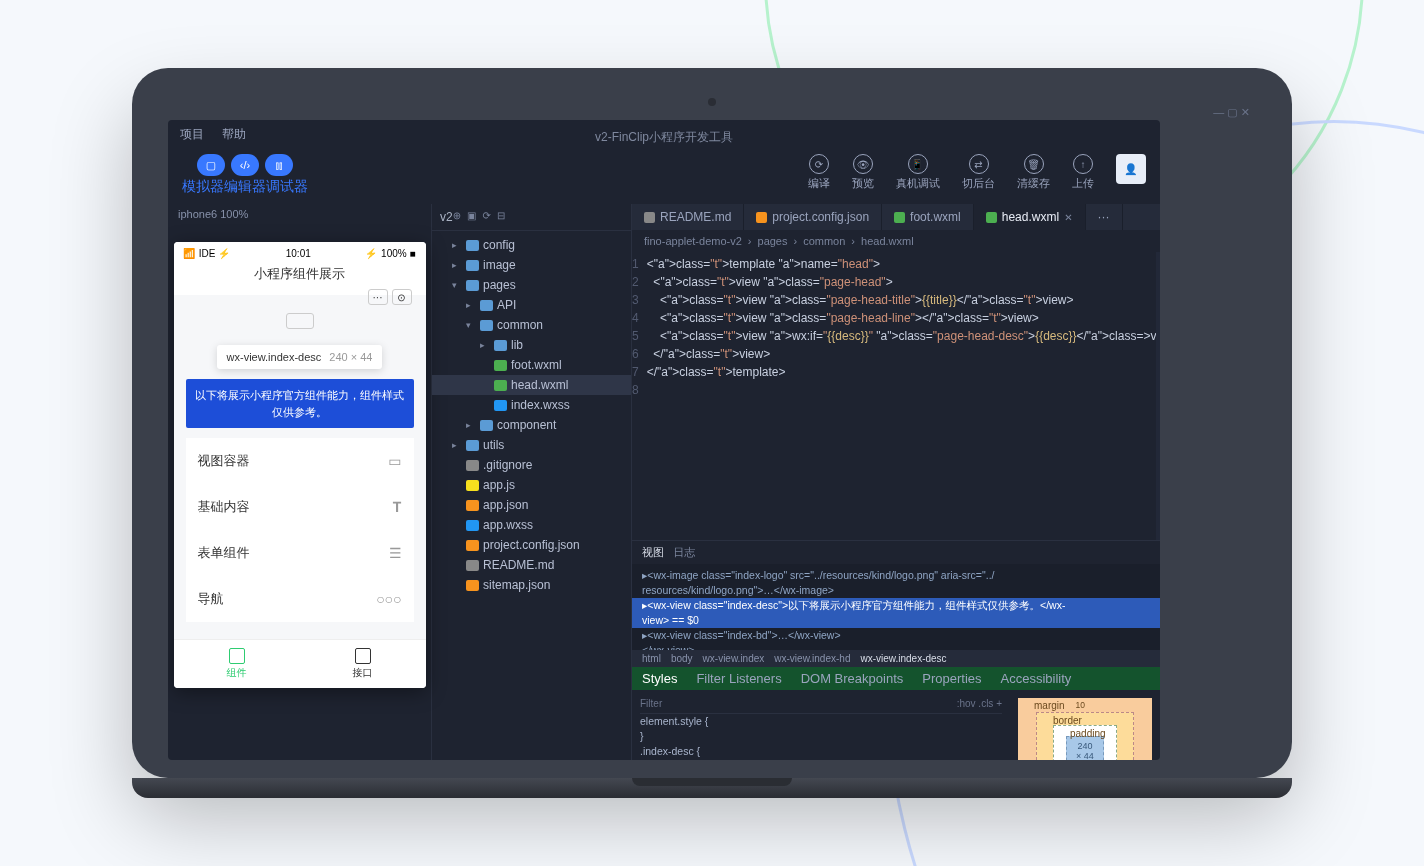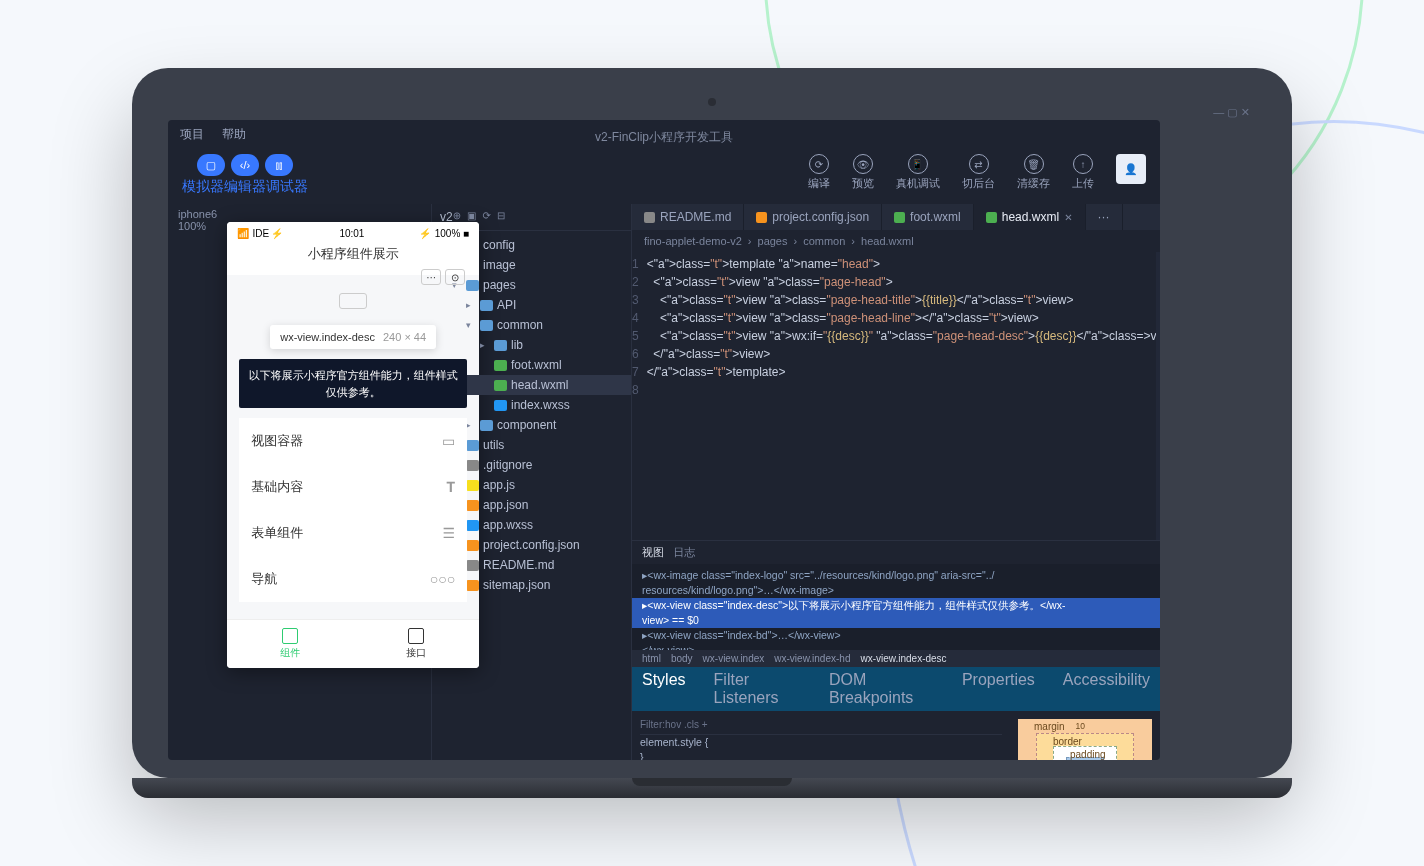--- a/index.html
+++ b/index.html
@@ -20,34 +20,34 @@
 .tb-left{display:flex;gap:6px}
 .pill-group{display:flex;flex-direction:column;align-items:center;gap:2px}
 .pill-row{display:flex;gap:6px}
 .pill{background:#3878ff;width:28px;height:22px;border-radius:11px;display:flex;align-items:center;justify-content:center;color:#fff;font-size:11px}
 .pill-labels{display:flex;gap:0;color:#3878ff;font-size:14px}
 .tb-right{display:flex;gap:22px;align-items:flex-start}
 .rbtn{display:flex;flex-direction:column;align-items:center;gap:2px;color:#9aa4bd;font-size:11px}
 .ricon{width:20px;height:20px;border:1.5px solid #9aa4bd;border-radius:50%;display:flex;align-items:center;justify-content:center;font-size:10px}
 .avatar{width:30px;height:30px;background:#e8eef8;border-radius:4px;display:flex;align-items:center;justify-content:center}
 .main{flex:1;display:flex;min-height:0}
-.sim-col{width:264px;display:flex;flex-direction:row;border-right:1px solid #2a3040}
+.sim-col{width:264px;display:flex;flex-direction:column;border-right:1px solid #2a3040}
 .sim-status{padding:4px 10px;color:#8892ab;font-size:11px}
 .sim-area{flex:1;display:flex;align-items:flex-start;justify-content:center;padding:18px 0}
 .phone{width:252px;height:446px;background:#f6f7f9;border-radius:4px;box-shadow:0 4px 20px rgba(0,0,0,.4);display:flex;flex-direction:column;color:#333;overflow:hidden}
 .phone-header{background:#fff;padding:6px 10px}
 .status-row{display:flex;justify-content:space-between;font-size:10px;color:#000}
 .phone-title{text-align:center;font-size:13px;margin:6px 0;font-weight:500}
 .caps{position:absolute;right:14px;display:flex;gap:4px}
 .cap{width:20px;height:16px;border:1px solid #ccc;border-radius:3px;font-size:10px;display:flex;align-items:center;justify-content:center}
 .phone-body{flex:1;padding:12px;display:flex;flex-direction:column;gap:10px;position:relative}
 .tooltip{background:#fff;padding:6px 10px;border-radius:3px;box-shadow:0 2px 8px rgba(0,0,0,.15);font-size:11px;display:flex;gap:8px;align-self:center}
 .tt-label{color:#333;font-weight:500}
 .tt-dim{color:#999}
-.hl{background:#0f172a;color:#fff;padding:8px;font-size:11px;border-radius:2px;text-align:center;line-height:1.5}
+.hl{background:#1d4ed8;color:#fff;padding:8px;font-size:11px;border-radius:2px;text-align:center;line-height:1.5}
 .list-item{background:#fff;padding:14px 12px;display:flex;justify-content:space-between;align-items:center;font-size:13px;color:#333}
 .phone-tabs{display:flex;border-top:1px solid #eee;background:#fff}
 .ptab{flex:1;padding:8px;text-align:center;font-size:10px}
 .ptab.active{color:#2ecc71}
 .ptab-icon{width:16px;height:16px;margin:0 auto 2px;border:1.5px solid currentColor;border-radius:2px}
 .tree-col{width:200px;border-right:1px solid #2a3040;display:flex;flex-direction:column}
 .tree-head{display:flex;justify-content:flex-start;padding:6px 8px;border-bottom:1px solid #2a3040;font-size:12px}
 .tree-icons{display:flex;gap:6px;color:#7a849c;font-size:10px}
 .tree{flex:1;overflow:auto;padding:4px 0}
 .tnode{padding:3px 6px;display:flex;align-items:center;gap:4px;font-size:12px;color:#b8c0d4;cursor:pointer}
@@ -70,25 +70,25 @@
 .code{flex:1;display:flex;font-family:Menlo,monospace;font-size:12px;background:#1e2330;overflow:hidden}
 .gutter{width:34px;text-align:right;padding:3px 8px 0 0;color:#525a70;line-height:18px}
 .lines{flex:1;padding:3px 0 0;line-height:18px;white-space:pre;color:#c8d0e0}.s{color:#ce9178}.v{color:#d7ba7d}
 .minimap{width:60px;background:#222838}
 .devtools{height:220px;display:flex;flex-direction:column;border-top:1px solid #2a3040;font-size:11px}
 .dt-tabs{padding:4px 10px;color:#7a849c;font-size:11px}
 .dom-panel{flex:0 0 86px;background:#1a1f2b;padding:4px 10px;font-family:Menlo,monospace;font-size:10.5px;line-height:15px;color:#8fa5c4;overflow:hidden}
 .dom-line.hl-line{background:#2d5bb9;color:#fff;margin:0 -10px;padding:0 10px}
 .crumb-bar{background:#252b3a;padding:3px 10px;font-size:10px;color:#8892ab;display:flex;gap:10px}
 .crumb-bar .cactive{color:#d8dde8}
-.styles-tabs{background:#0c4a6e;padding:4px 10px;font-size:16px;color:#9aa4bd;display:flex;gap:28px}
+.styles-tabs{background:#14532d;padding:4px 10px;font-size:13px;color:#9aa4bd;display:flex;gap:19px}
 .styles-tabs .stactive{color:#fff}
 .styles-body{flex:1;display:flex;min-height:0}
 .css-panel{flex:1;padding:4px 8px;font-family:Menlo,monospace;font-size:10.5px;line-height:15px;color:#a8b4cc;overflow:hidden}
-.filter-row{display:flex;justify-content:flex-start;color:#6a738a;font-size:10px;padding:2px 0;border-bottom:1px solid #2a3040}
+.filter-row{display:flex;justify-content:space-between;color:#6a738a;font-size:10px;padding:2px 0;border-bottom:1px solid #2a3040}
 .box-model{width:150px;padding:8px;font-size:9px}
 .bm-margin{background:#f9cc9d;padding:14px 18px;position:relative;color:#6b4a1f}
 .bm-border{background:#fddc9a;padding:12px 16px;position:relative;border:1px dashed #b88}
 .bm-padding{background:#ffffff;padding:10px 12px;position:relative;border:1px dashed #8a8}
 .bm-content{background:#a8c8e8;padding:4px 8px;text-align:center;color:#3a5a7c;border:1px dashed #79b}
 .bm-label{position:absolute;top:2px;left:16px;font-size:10px}
 .bm-num{position:absolute;font-size:8.5px}
 </style>
 </head>
 <body>

